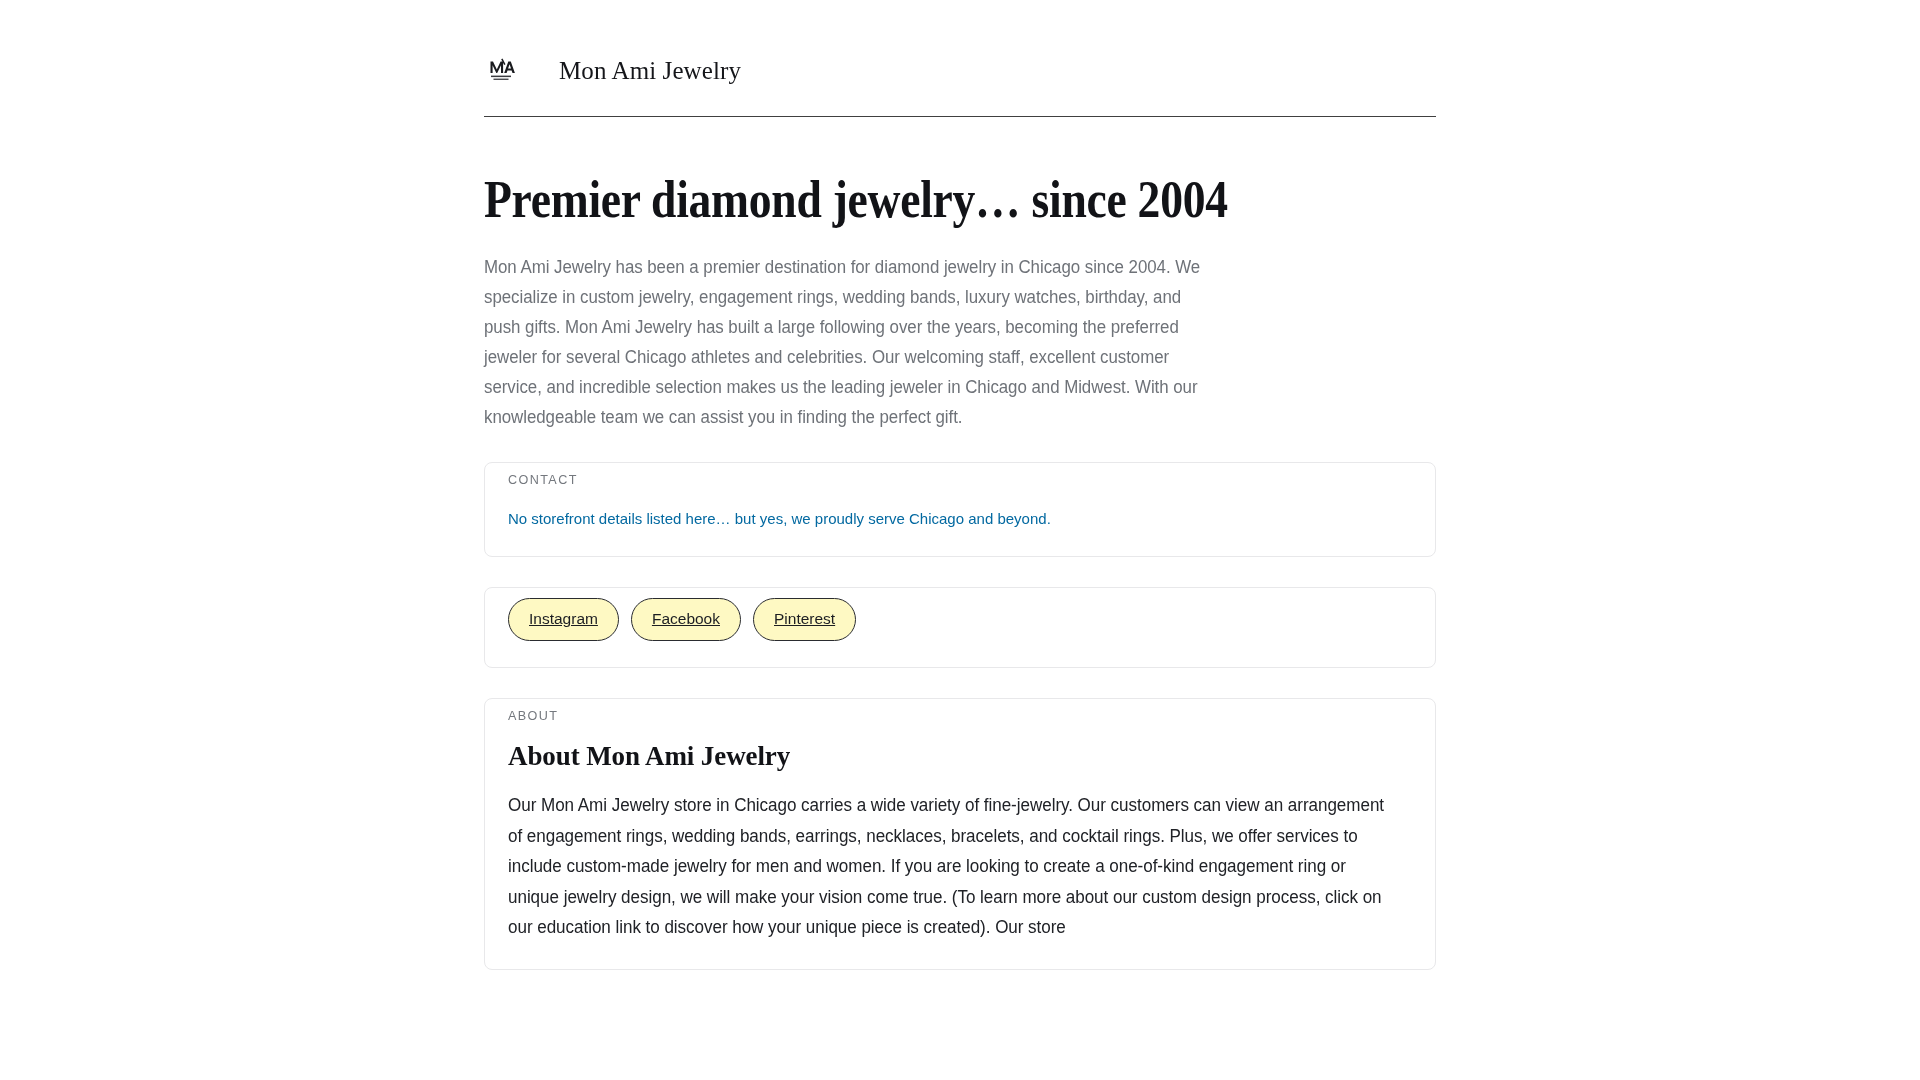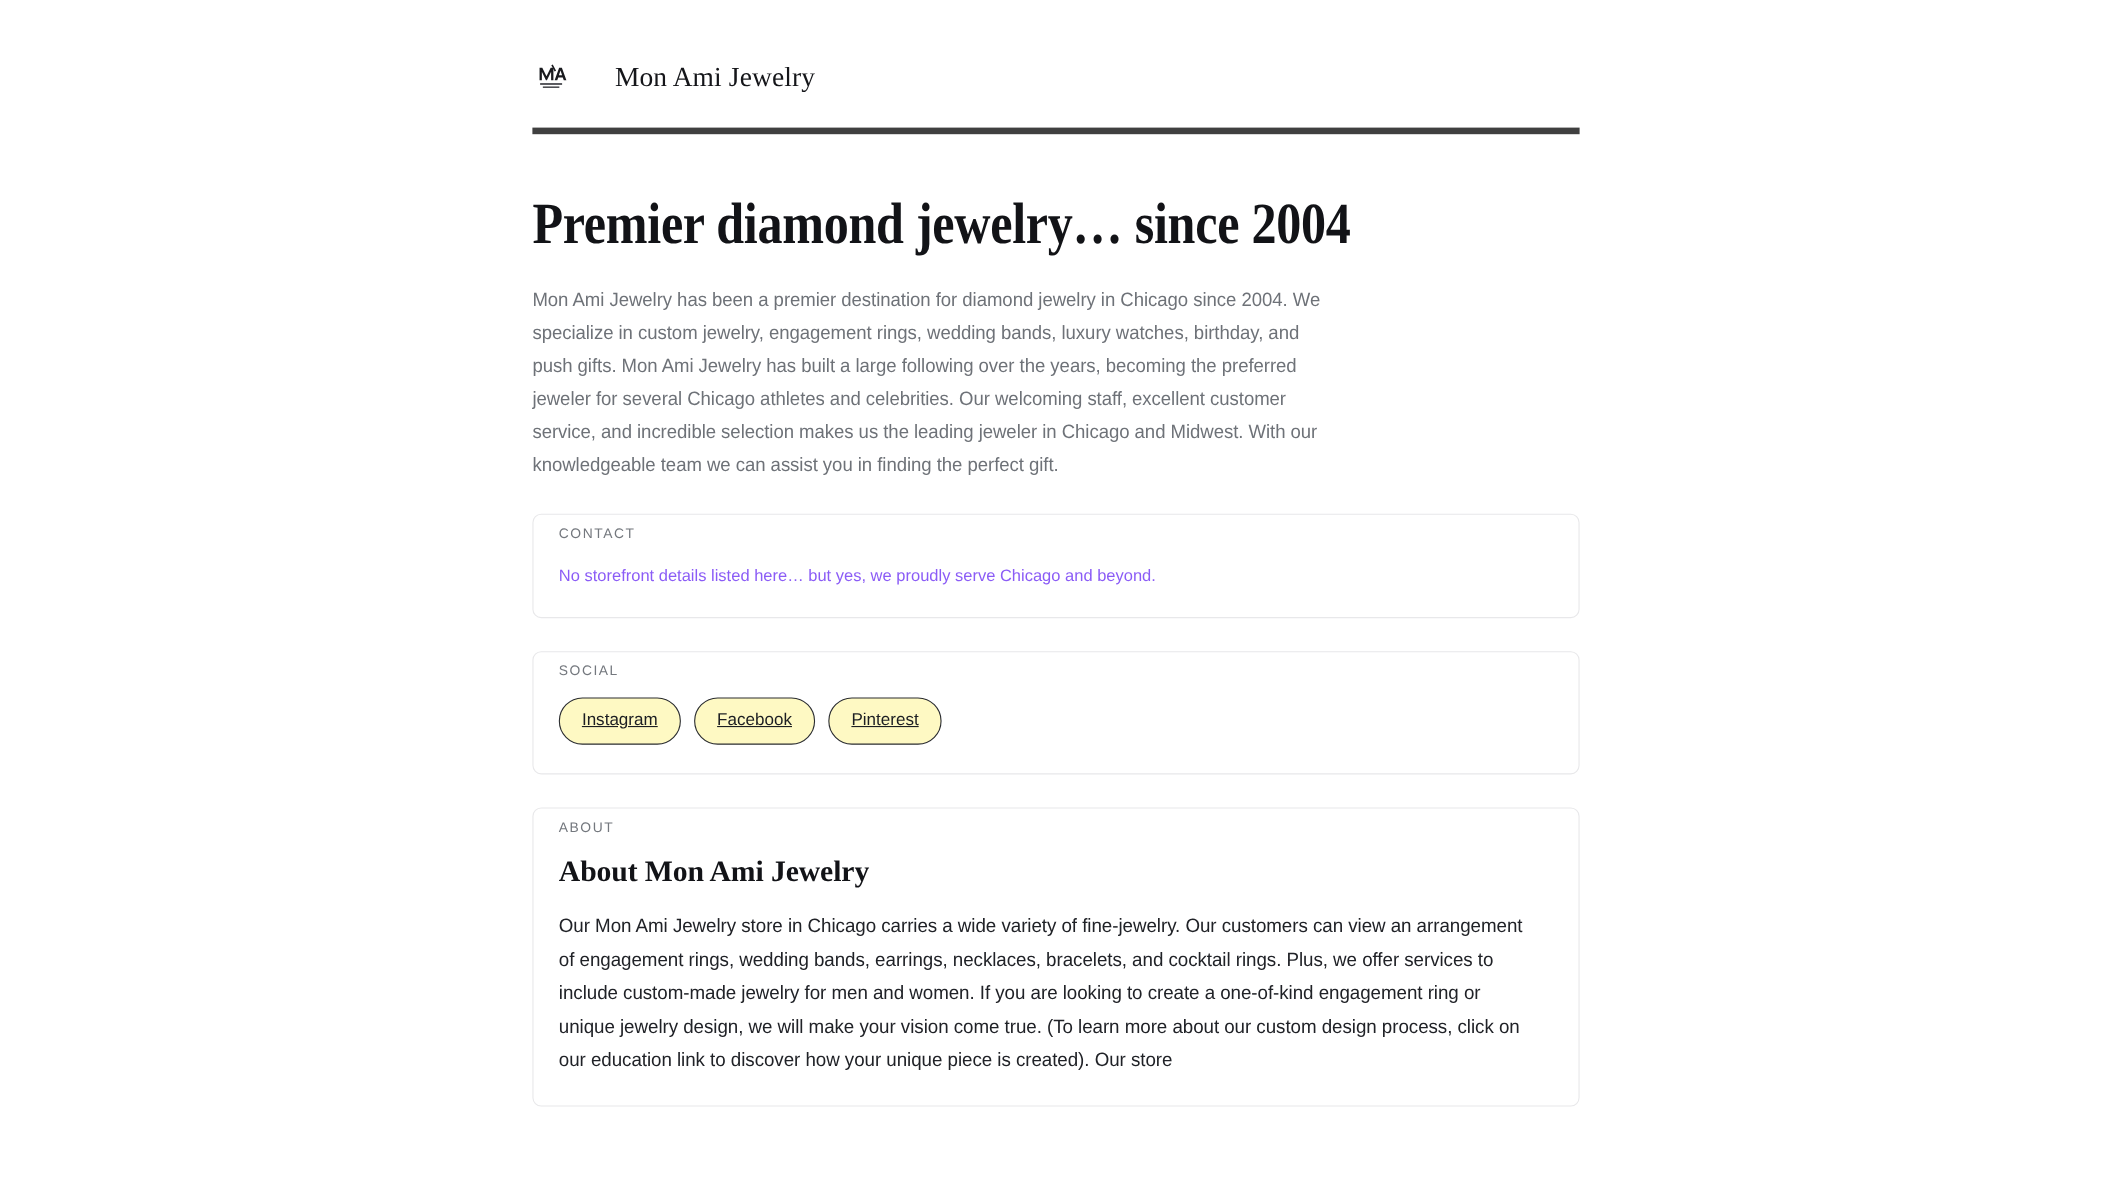--- a/index.html
+++ b/index.html
@@ -28,21 +28,21 @@
     width: 952px;
     margin: 0 auto;
   }
 
   
   .site-header {
     display: flex;
     align-items: center;
     gap: 41px;
     padding-bottom: 28px;
-    border-bottom: 6px solid #404040;
+    border-bottom: 1px solid #404040;
   }
 
   .brand-logo {
     width: 34px;
     height: 34px;
     flex: 0 0 34px;
     display: flex;
     align-items: center;
     justify-content: center;
   }
@@ -143,21 +143,21 @@
   .btn-outline {
     background: #ffffff;
     color: #1c1e22;
     border: 1px solid #2a2c30;
   }
 
   .note {
     margin-top: 21px;
     font-size: 15px;
     line-height: 22px;
-    color: #8b5cf6;
+    color: #0369a1;
   }
 
   
   .chip-row {
     display: flex;
     gap: 12px;
   }
 
   .chip {
     font-size: 15.5px;
@@ -218,21 +218,20 @@
       <h1 class="hero-title">Premier diamond jewelry… since 2004</h1>
       <p class="hero-body">Mon Ami Jewelry has been a premier destination for diamond jewelry in Chicago since 2004. We specialize in custom jewelry, engagement rings, wedding bands, luxury watches, birthday, and push gifts. Mon Ami Jewelry has built a large following over the years, becoming the preferred jeweler for several Chicago athletes and celebrities. Our welcoming staff, excellent customer service, and incredible selection makes us the leading jeweler in Chicago and Midwest. With our knowledgeable team we can assist you in finding the perfect gift.</p>
     </section>
 
     <section class="card">
       <div class="card-eyebrow">CONTACT</div>
       <div class="note">No storefront details listed here… but yes, we proudly serve Chicago and beyond.</div>
     </section>
 
     <section class="card">
-      <div class="card-eyebrow">SOCIAL</div>
       <div class="chip-row">
         <a class="chip" href="#">Instagram</a>
         <a class="chip" href="#">Facebook</a>
         <a class="chip" href="#">Pinterest</a>
       </div>
     </section>
 
     <section class="card">
       <div class="card-eyebrow">ABOUT</div>
       <h2 class="about-title">About Mon Ami Jewelry</h2>

